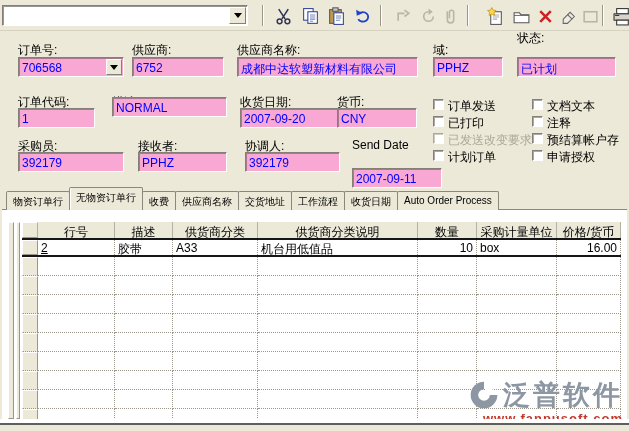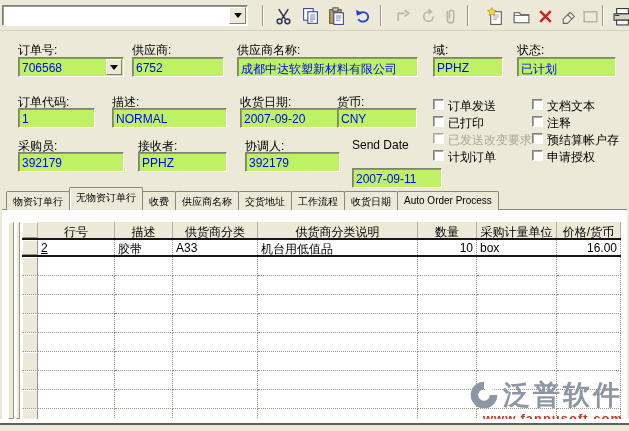--- a/index.html
+++ b/index.html
@@ -14,21 +14,21 @@
   .combo .arrowbtn { position:absolute; right:1px; top:1px; width:17px; height:17px; background:#ece9d8;
            border:1px solid #fff; border-bottom-color:#848078; border-right-color:#848078;
            display:flex; align-items:center; justify-content:center; }
   .tri-down { width:0; height:0; border-left:4px solid transparent; border-right:4px solid transparent; border-top:5px solid #000; }
   .combo .val { position:absolute; left:3px; top:2px; font-size:12px; color:#0000ff; }
   .tsep { position:absolute; top:5px; width:2px; height:21px; border-left:1px solid #9a9789; border-right:1px solid #fff; }
   .tbtn { position:absolute; top:4px; width:24px; height:24px; display:flex; align-items:center; justify-content:center; }
 
   
   .lbl { position:absolute; font-size:12px; color:#000; white-space:nowrap; }
-  .fld { position:absolute; height:20px; background:#bef264;
+  .fld { position:absolute; height:20px; background:#f9a8d4;
          border:1px solid #848078; border-bottom-color:#fff; border-right-color:#fff;
          box-shadow:inset 1px 1px 0 rgba(64,64,64,.45); font-size:12px; color:#0000ff;
          padding:3px 3px 0 3px; white-space:nowrap; overflow:hidden; }
   .fld.combofld { padding-right:18px; }
   .fld .arrowbtn { position:absolute; right:1px; top:1px; width:16px; height:16px; background:#ece9d8;
          border:1px solid #fff; border-bottom-color:#848078; border-right-color:#848078;
          display:flex; align-items:center; justify-content:center; }
   .cb { position:absolute; width:11px; height:11px; background:#fff;
         border:1px solid #848078; border-bottom-color:#fff; border-right-color:#fff;
         box-shadow:inset 1px 1px 0 rgba(64,64,64,.45); }
@@ -196,32 +196,32 @@
   <div class="lbl" style="left:237px; top:42px">供应商名称:</div>
   <div class="fld" style="left:237px; top:57px; width:181px">
     <span>成都中达软塑新材料有限公司</span>
   </div>
 
   <div class="lbl" style="left:433px; top:42px">域:</div>
   <div class="fld" style="left:433px; top:57px; width:70px">
     <span>PPHZ</span>
   </div>
 
-  <div class="lbl" style="left:517px; top:42px">状态:</div>
+  <div class="lbl" style="left:517px; top:30px">状态:</div>
   <div class="fld" style="left:517px; top:57px; width:99px">
     <span>已计划</span>
   </div>
 
   <div class="lbl" style="left:18px; top:94px">订单代码:</div>
   <div class="fld" style="left:18px; top:108px; width:77px">
     <span>1</span>
   </div>
 
   <div class="lbl" style="left:112px; top:94px">描述:</div>
-  <div class="fld" style="left:112px; top:108px; width:115px">
+  <div class="fld" style="left:112px; top:97px; width:115px">
     <span>NORMAL</span>
   </div>
 
   <div class="lbl" style="left:240px; top:94px">收货日期:</div>
   <div class="fld" style="left:240px; top:108px; width:106px">
     <span>2007-09-20</span>
   </div>
 
   <div class="lbl" style="left:337px; top:94px">货币:</div>
   <div class="fld" style="left:337px; top:108px; width:80px">

